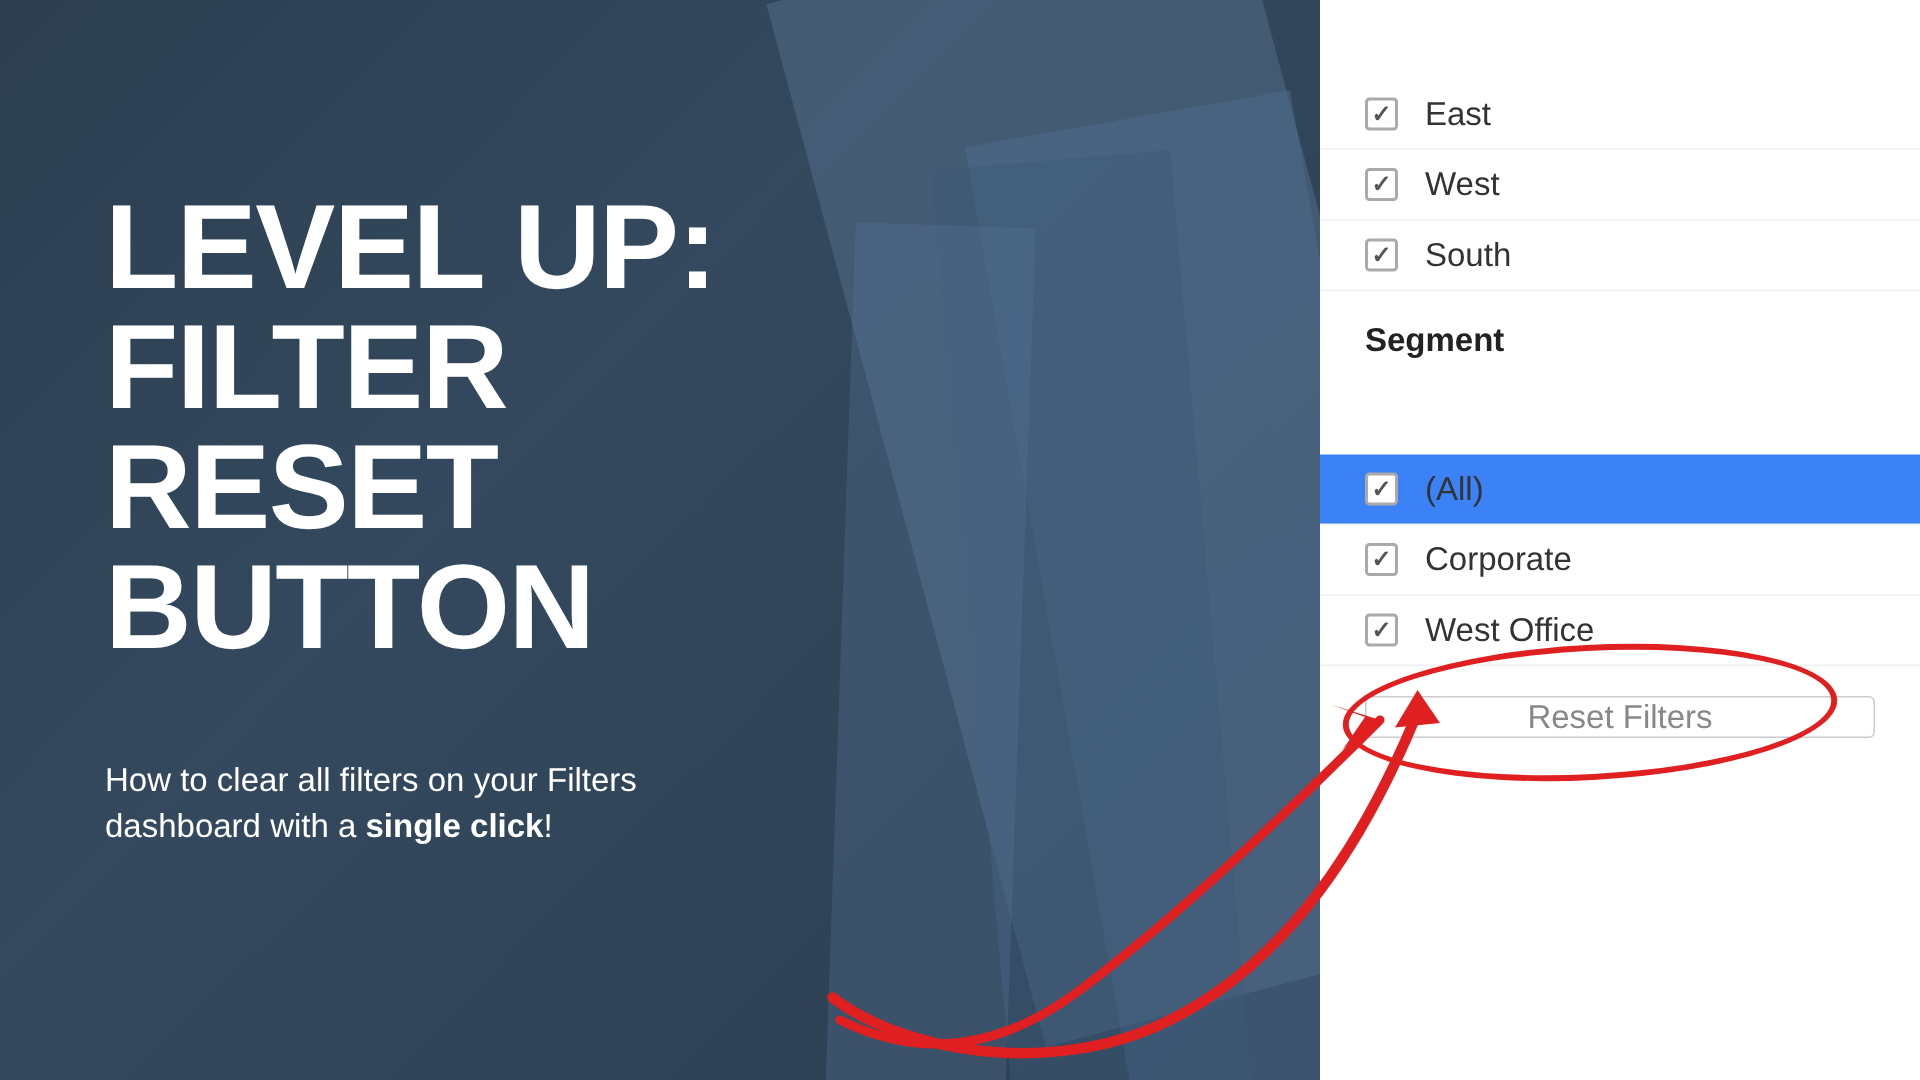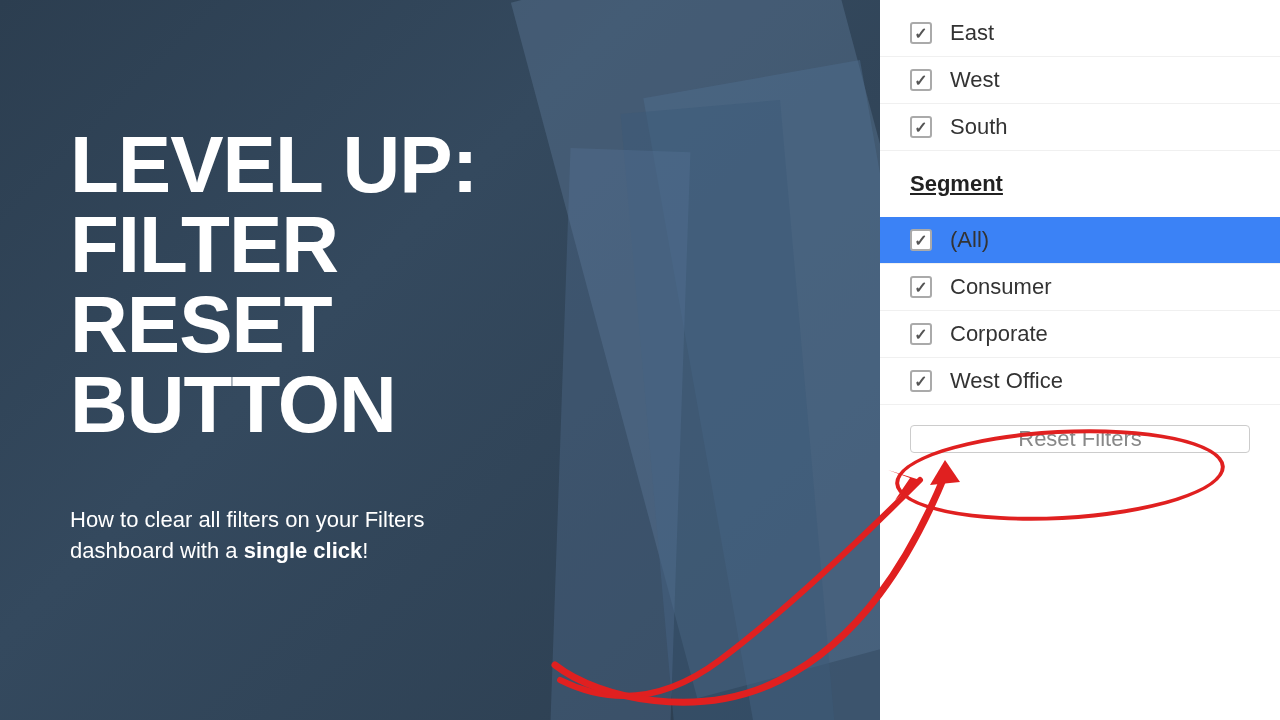--- a/index.html
+++ b/index.html
@@ -102,20 +102,21 @@
       width: 400px;
       height: 720px;
       background: #ffffff;
       position: relative;
       overflow: hidden;
       padding: 0;
     }
 
     .filter-section {
       padding: 10px 0 0 0;
+      margin-top: 43px;
     }
 
     .filter-list {
       list-style: none;
     }
 
     .filter-item {
       display: flex;
       align-items: center;
       padding: 10px 30px;
@@ -146,21 +147,20 @@
       font-size: 16px;
       color: #555;
       font-weight: bold;
     }
 
     .section-label {
       font-size: 22px;
       font-weight: 700;
       color: #222;
       padding: 20px 30px 10px 30px;
-      text-decoration: underline;
     }
 
     .reset-button-container {
       margin: 20px 30px;
       border: 1.5px solid #ccc;
       border-radius: 4px;
       background: #fff;
       display: flex;
       align-items: center;
       justify-content: center;
@@ -237,24 +237,20 @@
   <div class="section-label">Segment</div>
 
   <div class="filter-section">
     <ul class="filter-list">
       <li class="filter-item highlighted">
         <div class="checkbox checked"></div>
         <span>(All)</span>
       </li>
       <li class="filter-item">
         <div class="checkbox checked"></div>
-        <span>Consumer</span>
-      </li>
-      <li class="filter-item">
-        <div class="checkbox checked"></div>
         <span>Corporate</span>
       </li>
       <li class="filter-item">
         <div class="checkbox checked"></div>
         <span>West Office</span>
       </li>
     </ul>
   </div>
 
   <div class="reset-button-container">

